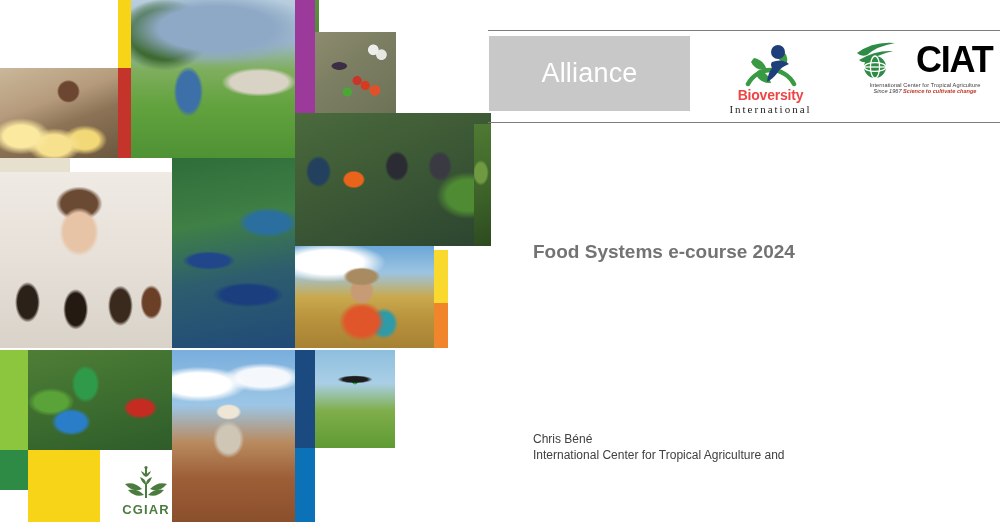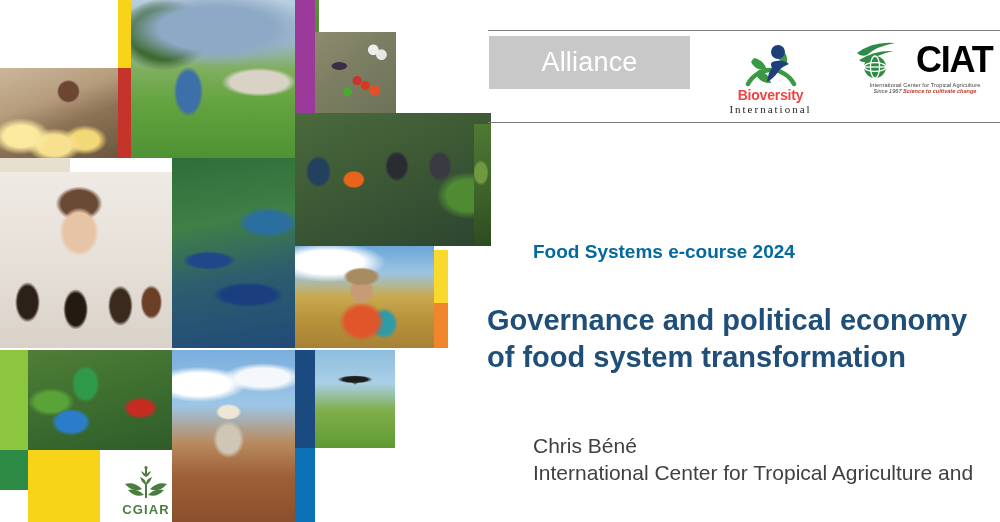--- a/index.html
+++ b/index.html
@@ -129,23 +129,23 @@
   .logo { position:absolute; }
   .bio-word { font-weight:bold; color:#ef4444; font-size:14px; letter-spacing:-.2px; line-height:1; }
   .bio-sub  { color:#1d1d1b; font-size:11px; letter-spacing:2.0px; line-height:1;font-family:Liberation Serif, serif; }
   .ciat-word{ font-weight:bold; color:#000; font-size:36px; letter-spacing:-1.2px; line-height:1; }
   .ciat-l1 { font-size:5.6px; color:#3b3b3b; letter-spacing:.1px; line-height:1.15; }
   .ciat-l2 { font-size:5.6px; line-height:1.15; }
   .ciat-l2 .since { color:#3b3b3b; font-style:italic; }
   .ciat-l2 .tag { color:#c0392b; font-style:italic; font-weight:bold; }
 
   
-  #course { position:absolute; color:#0369a1; font-weight:bold; font-size:19px; }
+  #course { position:absolute; color:#737373; font-weight:bold; font-size:19px; }
   #title  { position:absolute; color:#1f4e79; font-weight:bold; font-size:29px; line-height:1.26; }
-  #author { position:absolute; color:#404040; font-size:21px; line-height:1.30; }
+  #author { position:absolute; color:#404040; font-size:12px; line-height:1.30; }
 
   
   #cgiar { position:absolute; text-align:center; }
   #cgiar .cg-word { font-weight:bold; color:#4b7c3f; font-size:13px; letter-spacing:1.1px; }
 </style>
 </head>
 <body>
 
 <div id="slide">
 
@@ -214,21 +214,21 @@
         <path d="M40 24 q-9-2-16 5 q9 3 16-5z"></path>
         <rect x="21" y="18" width="2" height="14"></rect>
       </g>
     </svg>
     <div class="cg-word">CGIAR</div>
   </div>
 
   <div>
     <div id="hdr-rule-top" style="left:488px; top:30px; width:512px;"></div>
 
-    <div id="alliance-box" style="left:489px; top:36px; width:201px; height:53px;">
+    <div id="alliance-box" style="left:489px; top:36px; width:201px; height:75px;">
       <span>Alliance</span>
     </div>
 
     <div class="logo" style="left:718px; top:38px; width:105px; height:72px;">
       <svg width="105" height="50" viewBox="0 0 105 50">
 
         <path d="M30 46 A26 26 0 0 1 76 46" fill="none" stroke="#3a9a43" stroke-width="4.5" stroke-linecap="round"></path>
 
         <path d="M36 20 q10 2 13 12 q-12 1-16-8 q2-3 3-4z" fill="#3a9a43"></path>
         <path d="M41 32 q10 3 12 13 q-12 0-15-9 q1-3 3-4z" fill="#3a9a43"></path>
@@ -260,23 +260,19 @@
         <span class="since">Since 1967</span>
         <span class="tag">Science to cultivate change</span>
       </div>
     </div>
 
     <div id="hdr-rule-bot" style="left:488px; top:122px; width:512px;"></div>
   </div>
 
   <div id="course" style="left:533px; top:241px;">Food Systems e-course 2024</div>
 
-  <div id="title" style="left:487px; top:302px; width:510px;">
-    <div>Governance and political economy</div>
-    <div>of food system transformation</div>
-  </div>
 
   <div id="author" style="left:533px; top:432px; width:460px;">
     <div>Chris Béné</div>
     <div>International Center for Tropical Agriculture and</div>
   </div>
 
 </div>
 
 </body></html>

